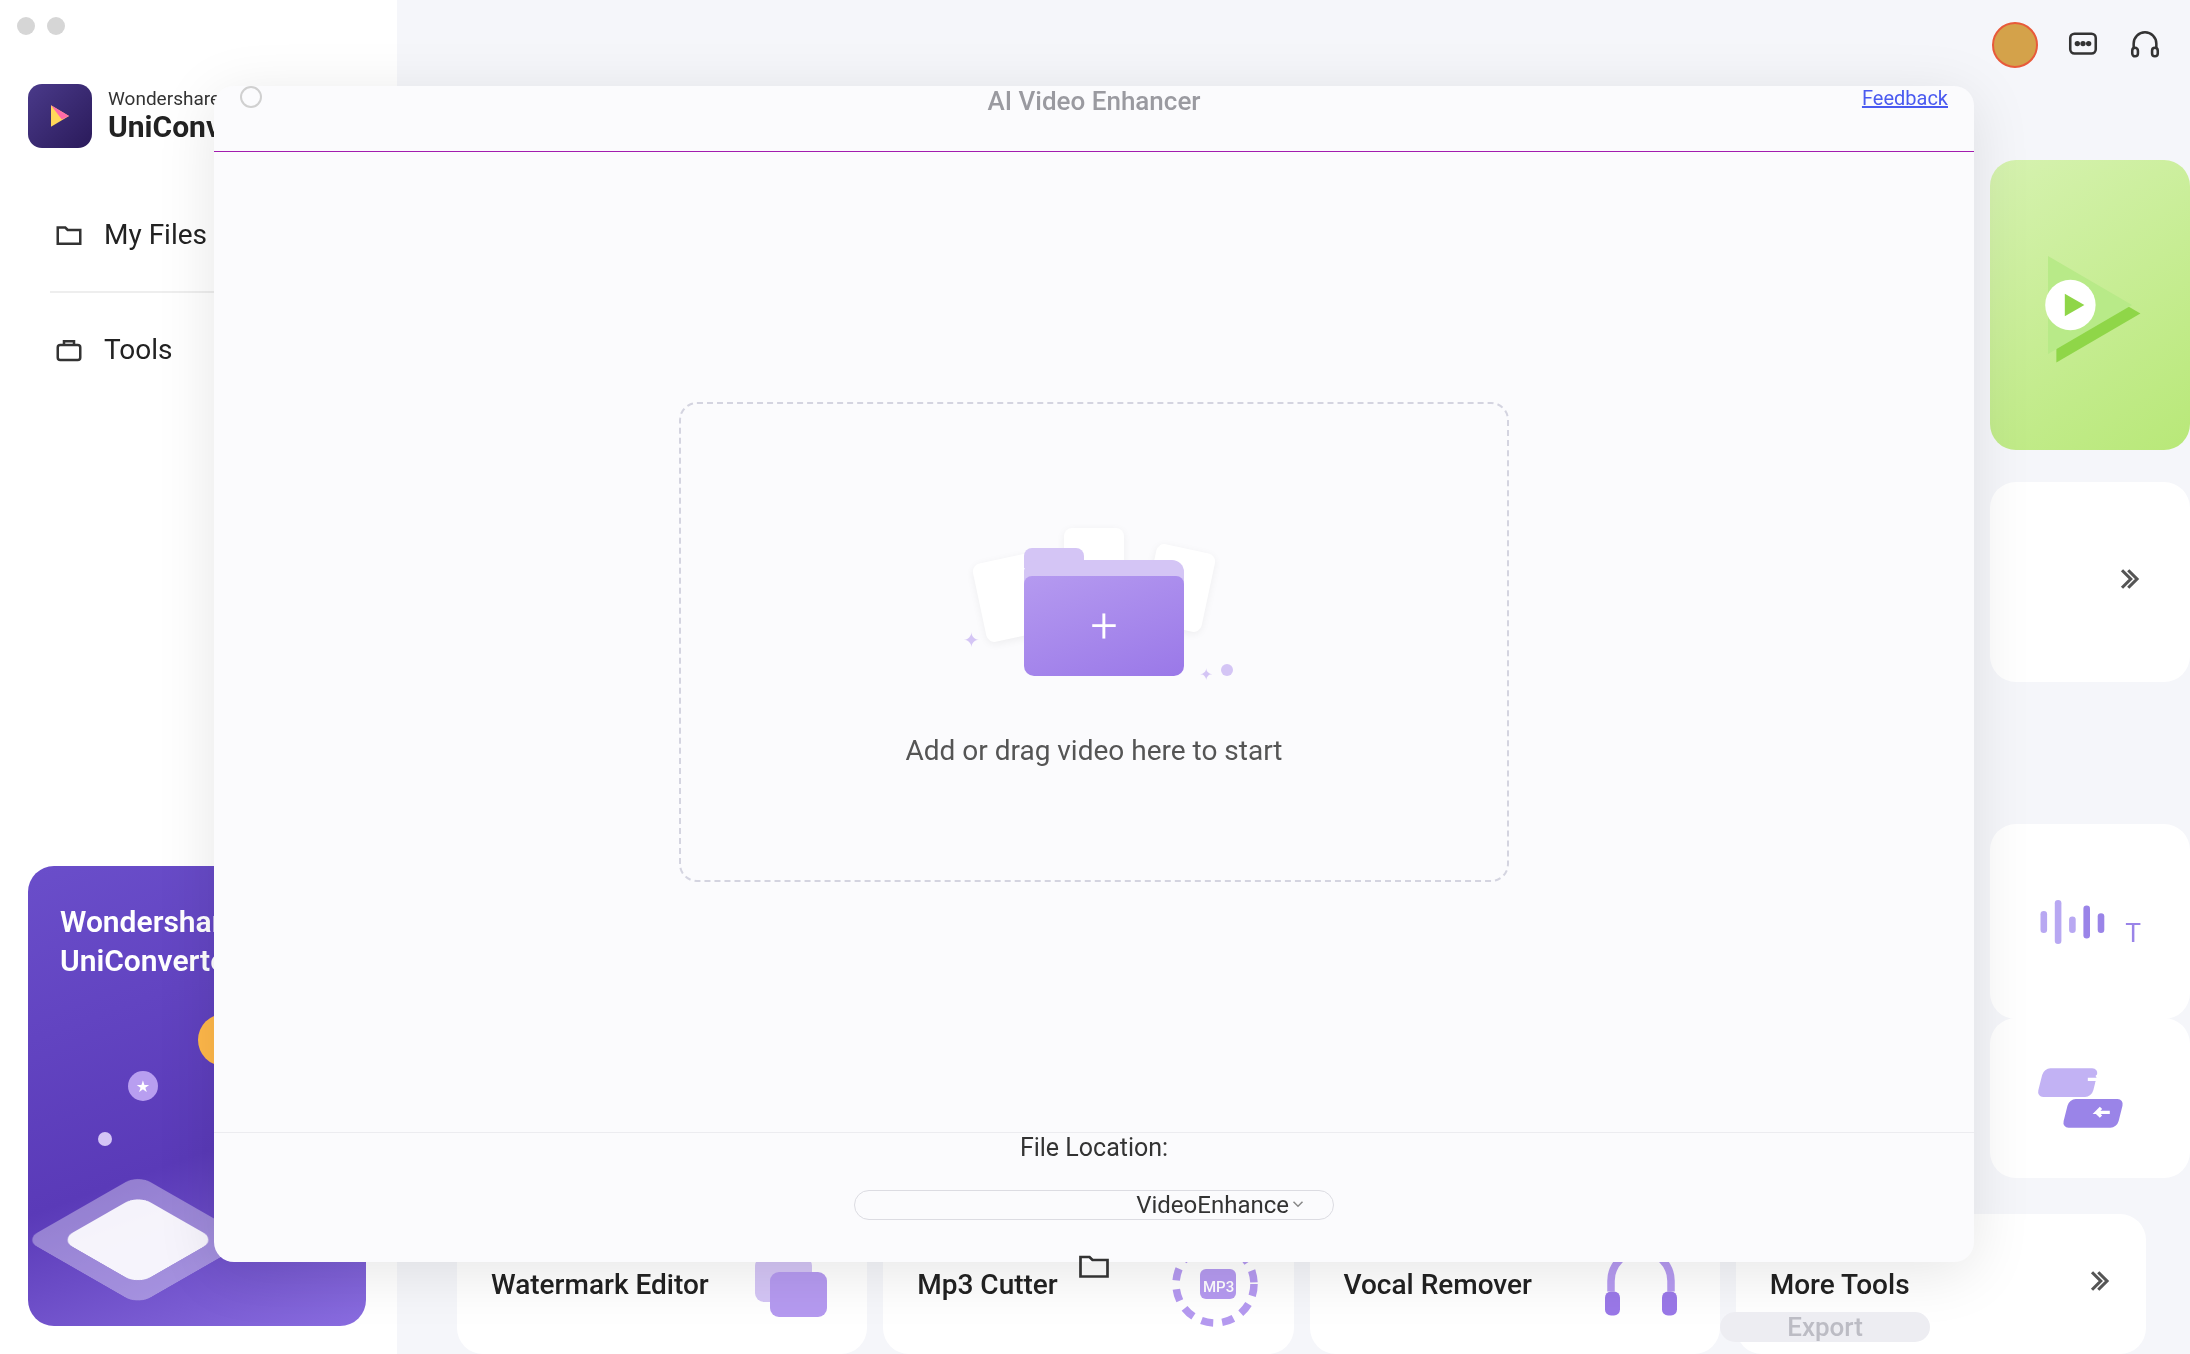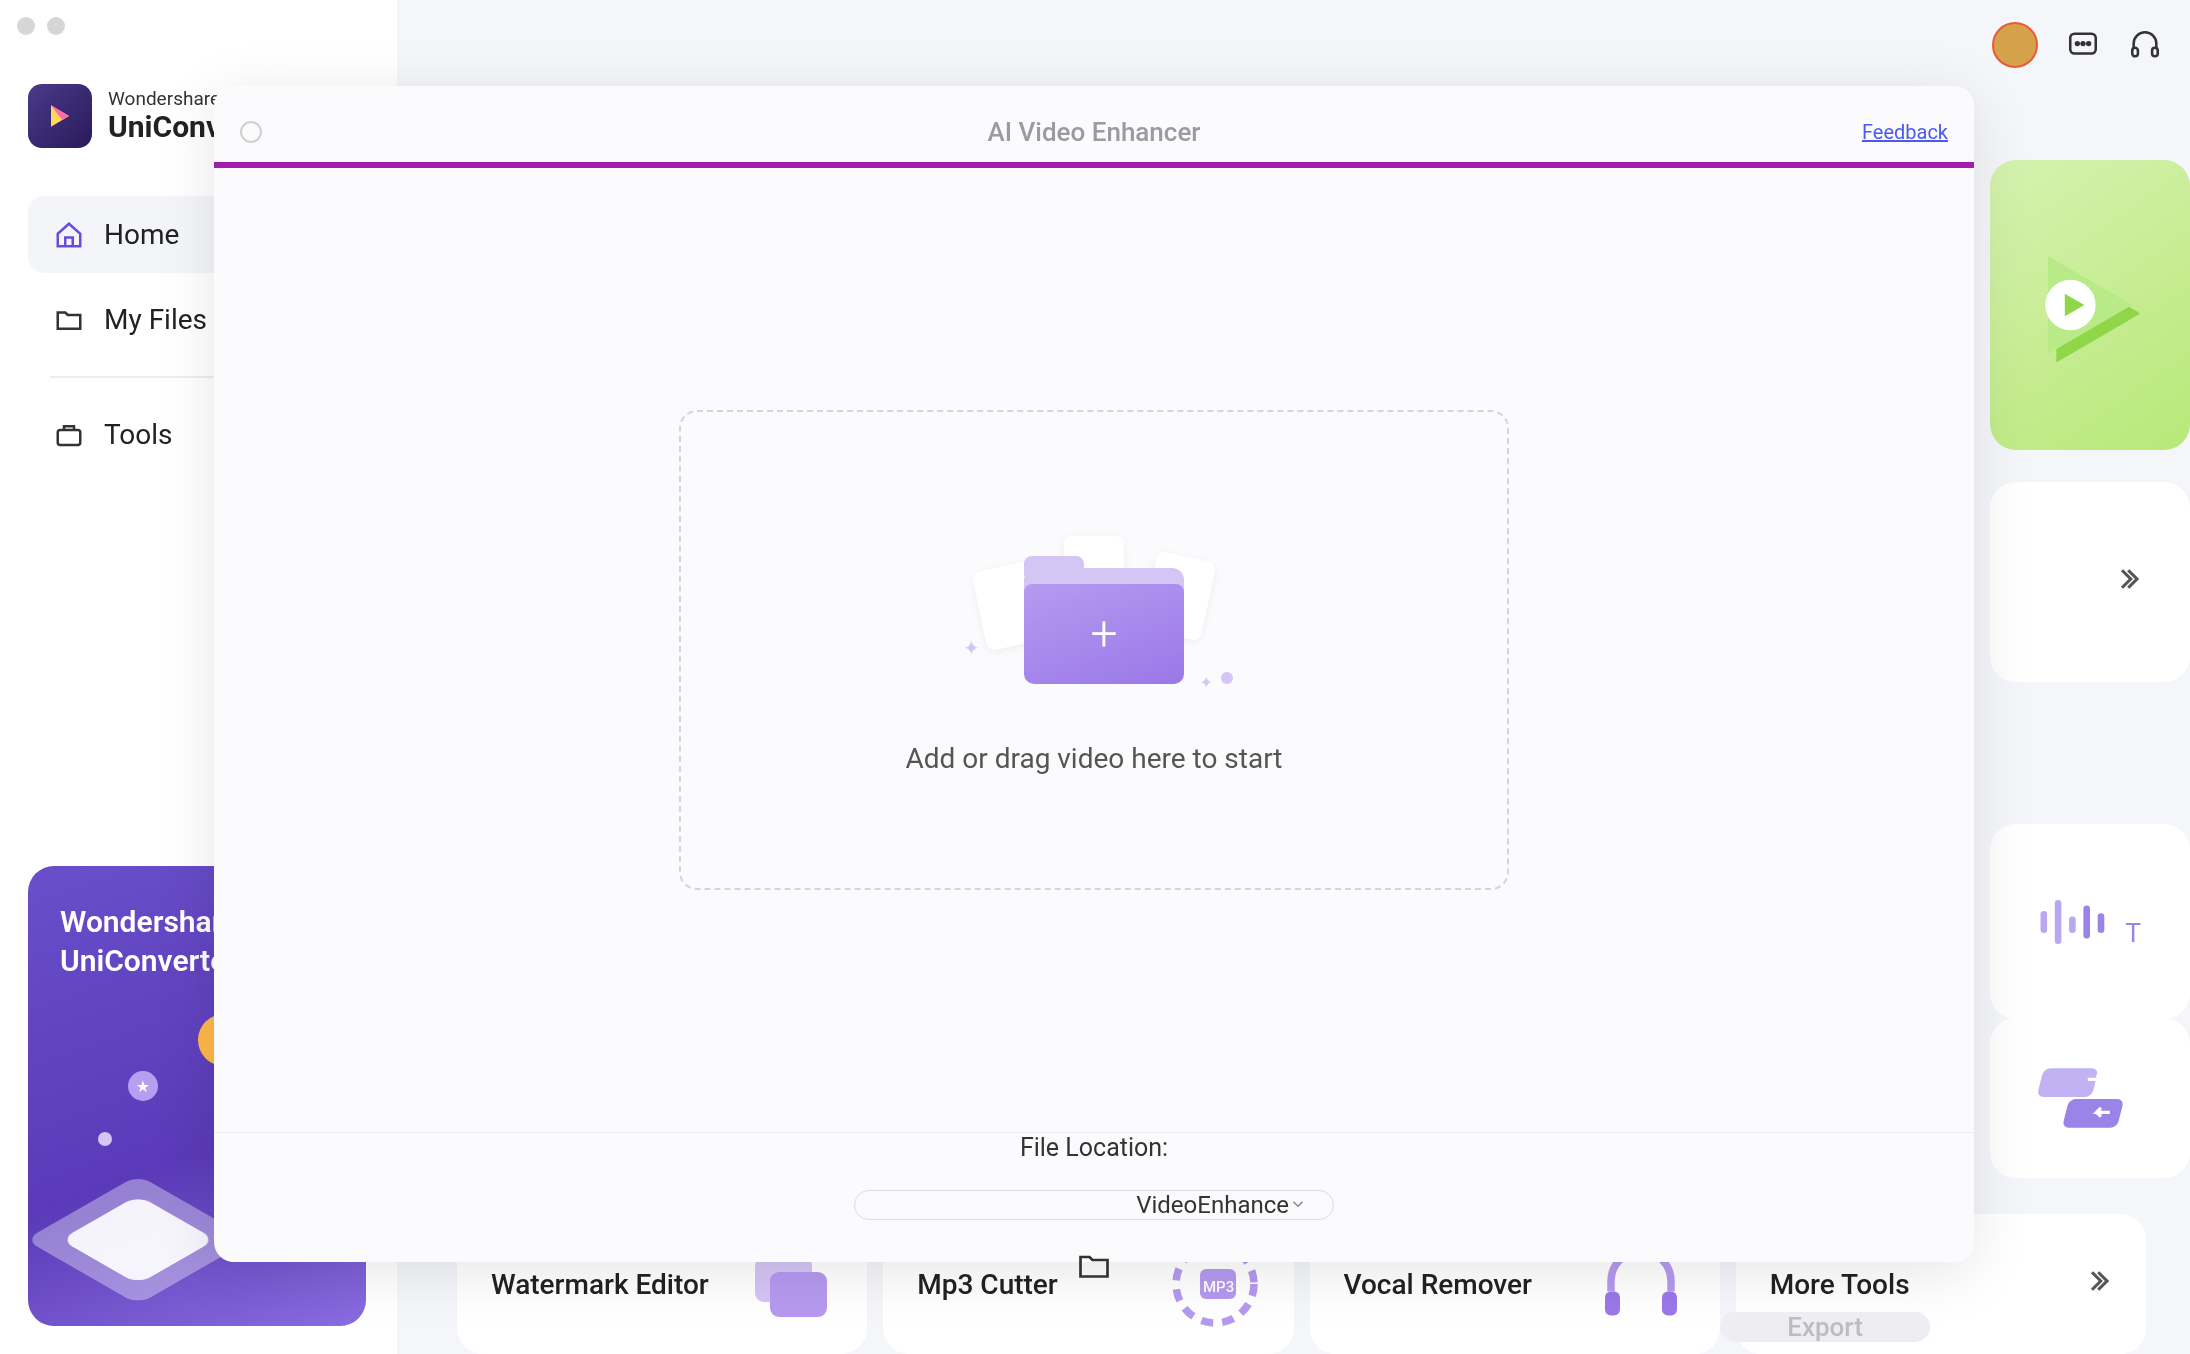--- a/index.html
+++ b/index.html
@@ -258,26 +258,24 @@
       height: 1176px;
       background: #fbfbfd;
       border-radius: 20px;
       box-shadow: 0 10px 60px rgba(0,0,0,0.1);
       z-index: 50;
       display: flex;
       flex-direction: column;
     }
     .modal-header {
       height: 66px;
-      border-bottom: 6px solid #a21caf;
-      display: flex;
-      align-items: center;
+      border-bottom: 1px solid #a21caf;
+      display: flex;
       padding: 0 26px;
       position: relative;
-      margin-top: 16px;
     }
     .modal-close-dot {
       width: 22px;
       height: 22px;
       border-radius: 50%;
       border: 2px solid #d0d0d0;
       background: #fbfbfd;
     }
     .modal-title {
       position: absolute;
@@ -443,29 +441,20 @@
           <path d="M10 8 L30 20 L10 32 Z" fill="#ffd85a"></path>
           <path d="M10 8 L30 20 L22 24 Z" fill="#ff6aa8"></path>
         </svg>
     </div>
     <div class="logo-text-area">
       <span class="logo-brand">Wondershare</span>
       <span class="logo-product">UniConverter</span>
     </div>
   </div>
 
-  <div class="nav-item active">
-    <span class="nav-icon">
-      <svg viewBox="0 0 24 24" width="30" height="30" fill="none" stroke="#6a4ae0" stroke-width="2">
-          <path d="M3 11 L12 3 L21 11 V21 H3 Z"></path>
-          <path d="M9 21 V14 H15 V21"></path>
-        </svg>
-    </span>
-    <span>Home</span>
-  </div>
 
   <div class="nav-item">
     <span class="nav-icon">
       <svg viewBox="0 0 24 24" width="30" height="30" fill="none" stroke="#333" stroke-width="2">
           <path d="M3 6 H9 L11 8 H21 V19 H3 Z"></path>
         </svg>
     </span>
     <span>My Files</span>
   </div>
 

